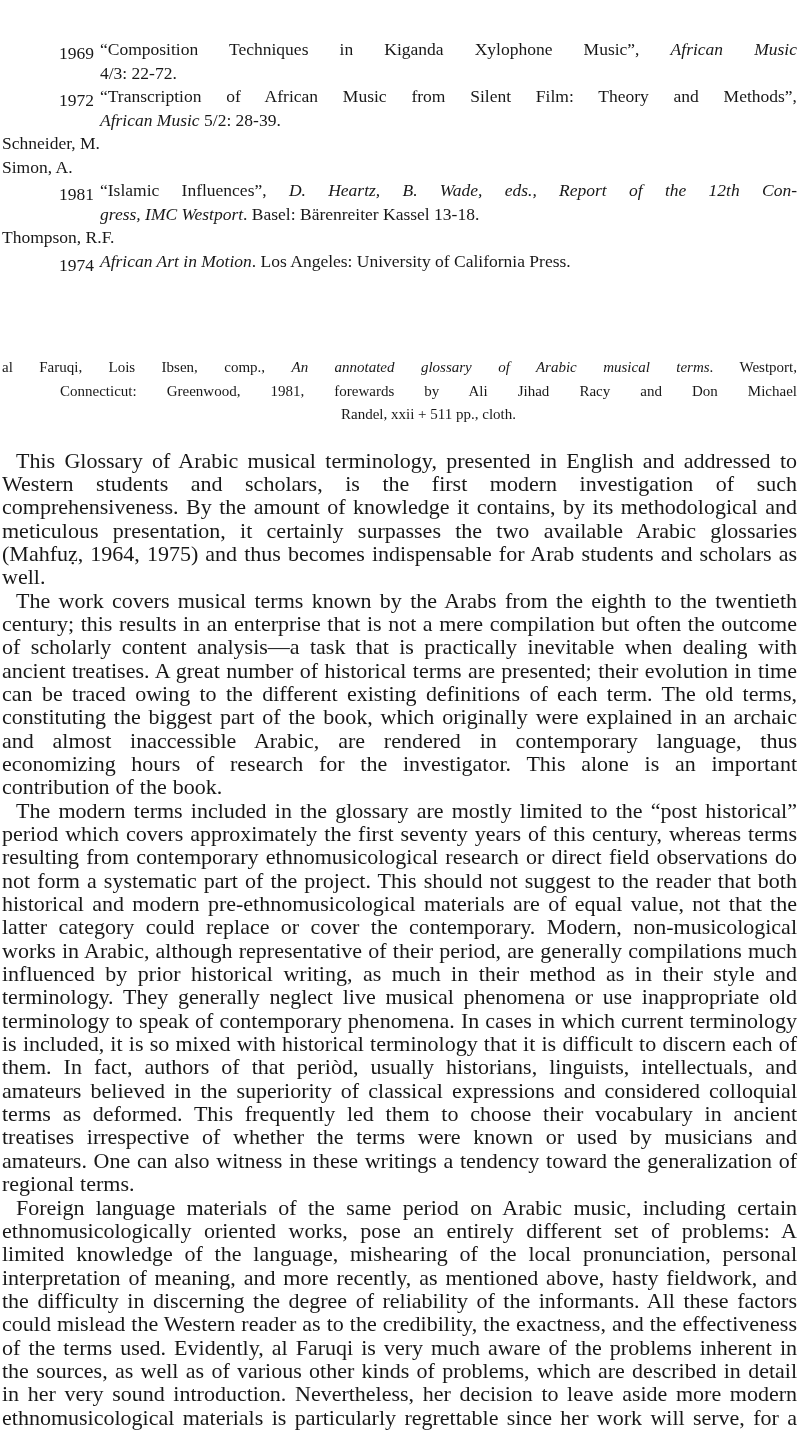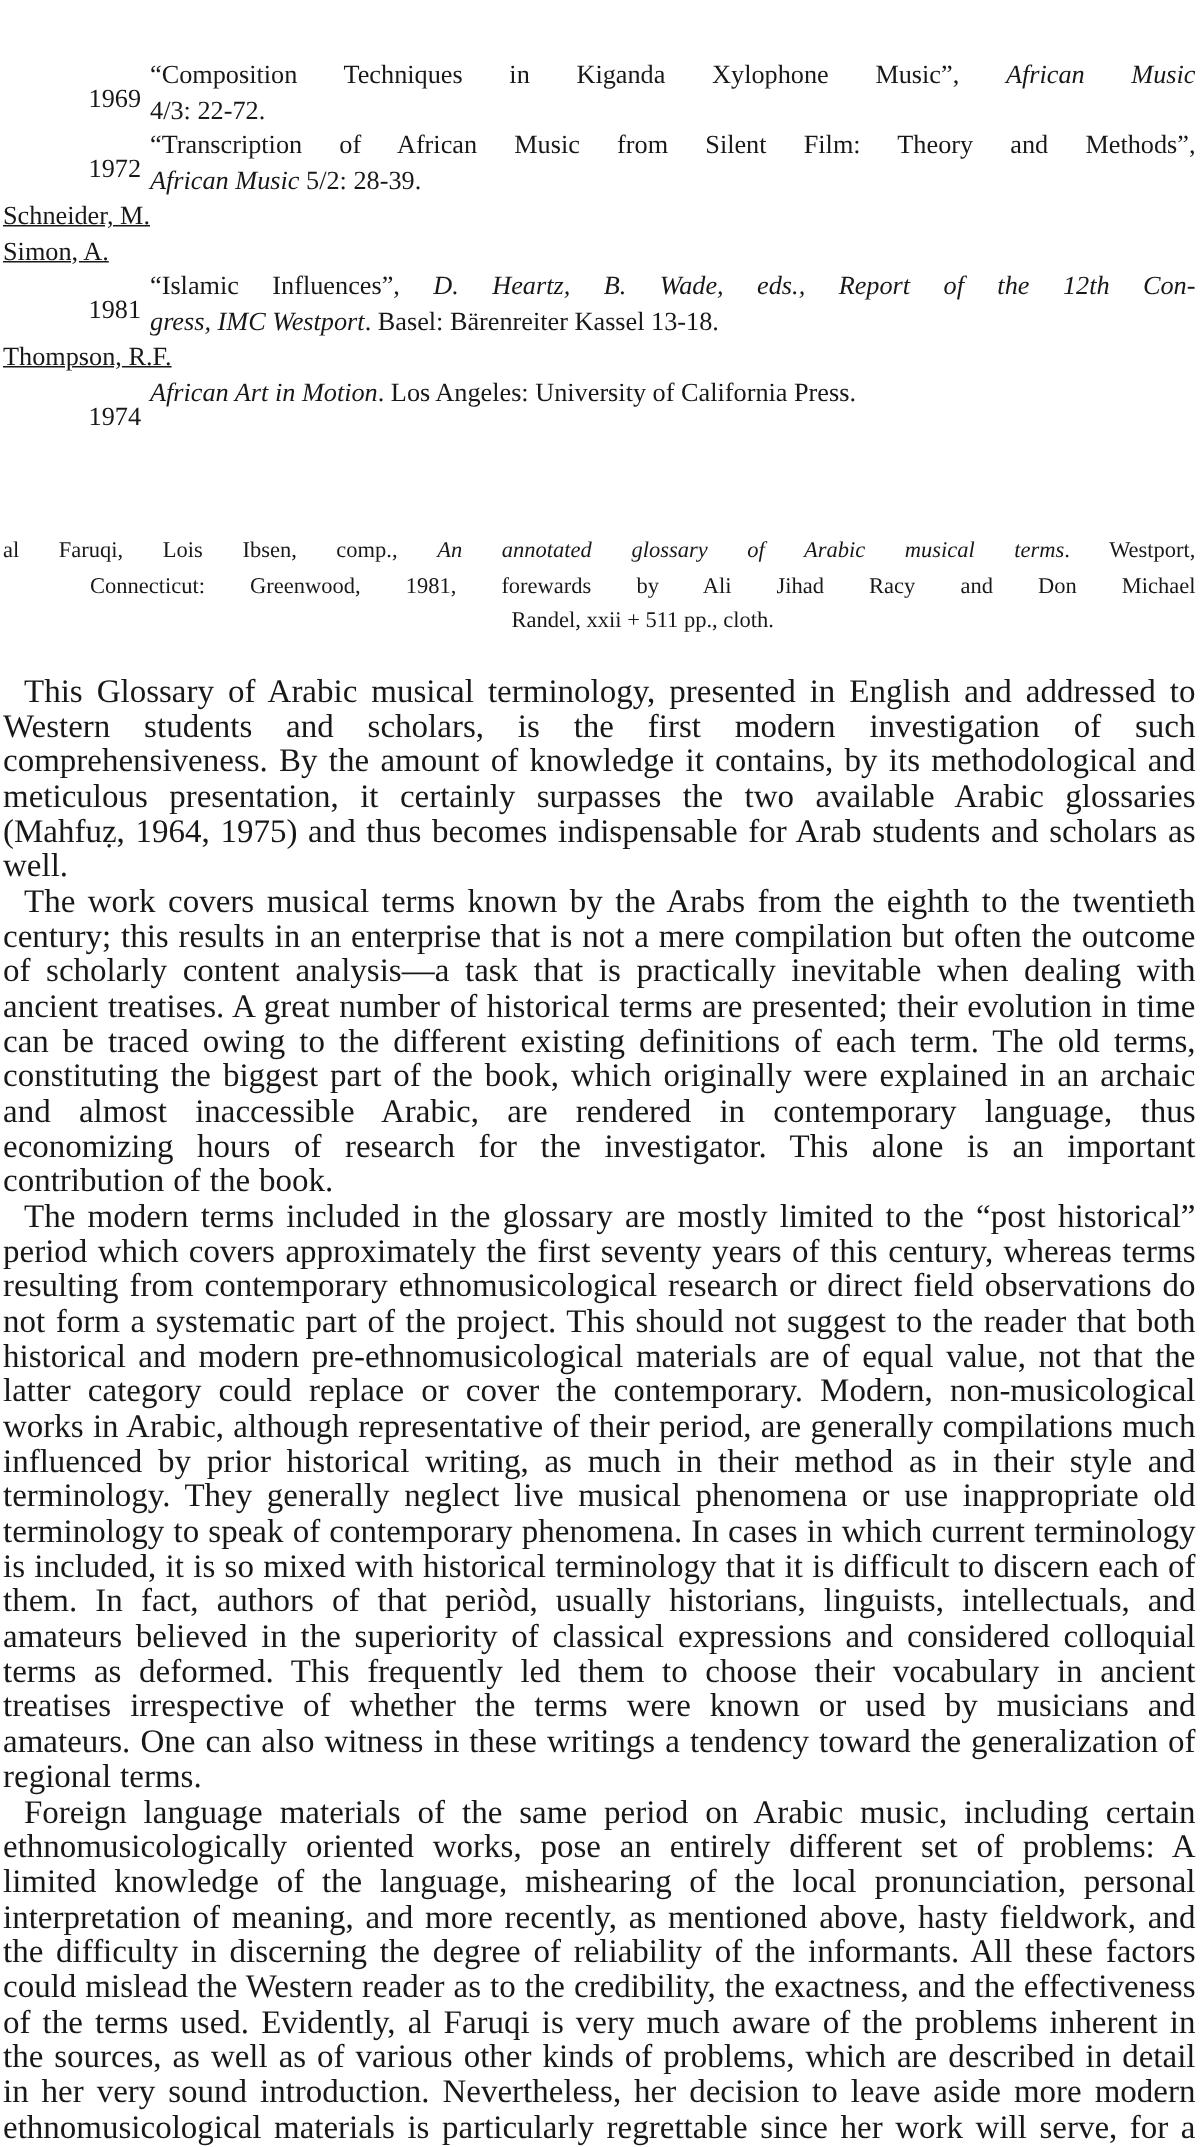--- a/index.html
+++ b/index.html
@@ -25,23 +25,23 @@
     line-height: 19px;
   }
   .running-head .rh-left { letter-spacing: 1.2px; }
   .running-head .rh-right { letter-spacing: 0.4px; }
 
   .bibliography {
     margin-top: 36px;
     font-size: 17.5px;
     line-height: 23.5px;
   }
-  .bib-author { padding-left: 0; text-decoration: underline; }
+  .bib-author { padding-left: 0; }
   .bib-entry { position: relative; padding-left: 98px; }
-  .bib-year { position: absolute; left: 57px; top: 16px; }
+  .bib-year { position: absolute; left: 57px; top: 4px; }
   .bib-line { text-align: left; }
   .bib-line.stretch { text-align: justify; text-align-last: justify; }
 
   .citation {
     margin-top: 83px;
     font-size: 15px;
     line-height: 23.5px;
   }
   .cit-line { text-align: center; }
   .cit-line.stretch { text-align: justify; text-align-last: justify; }

